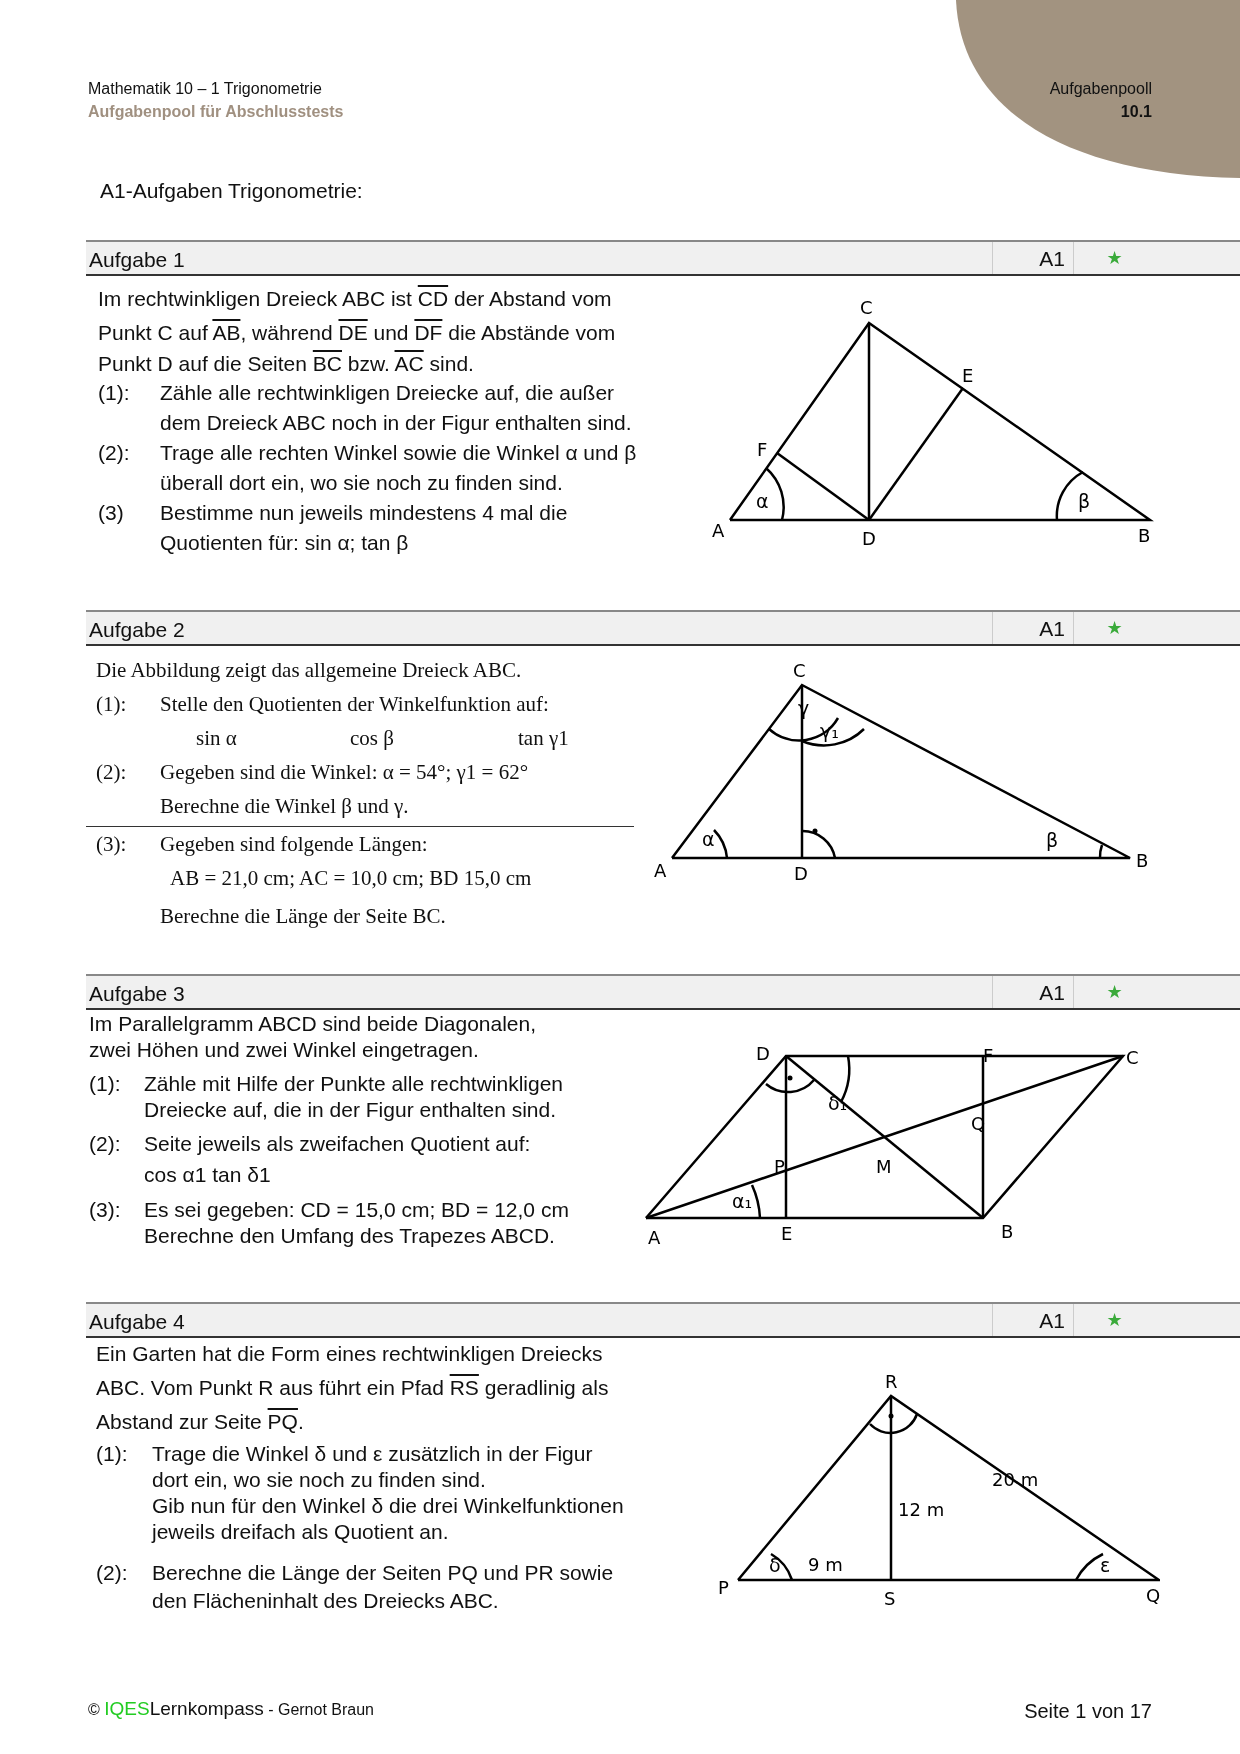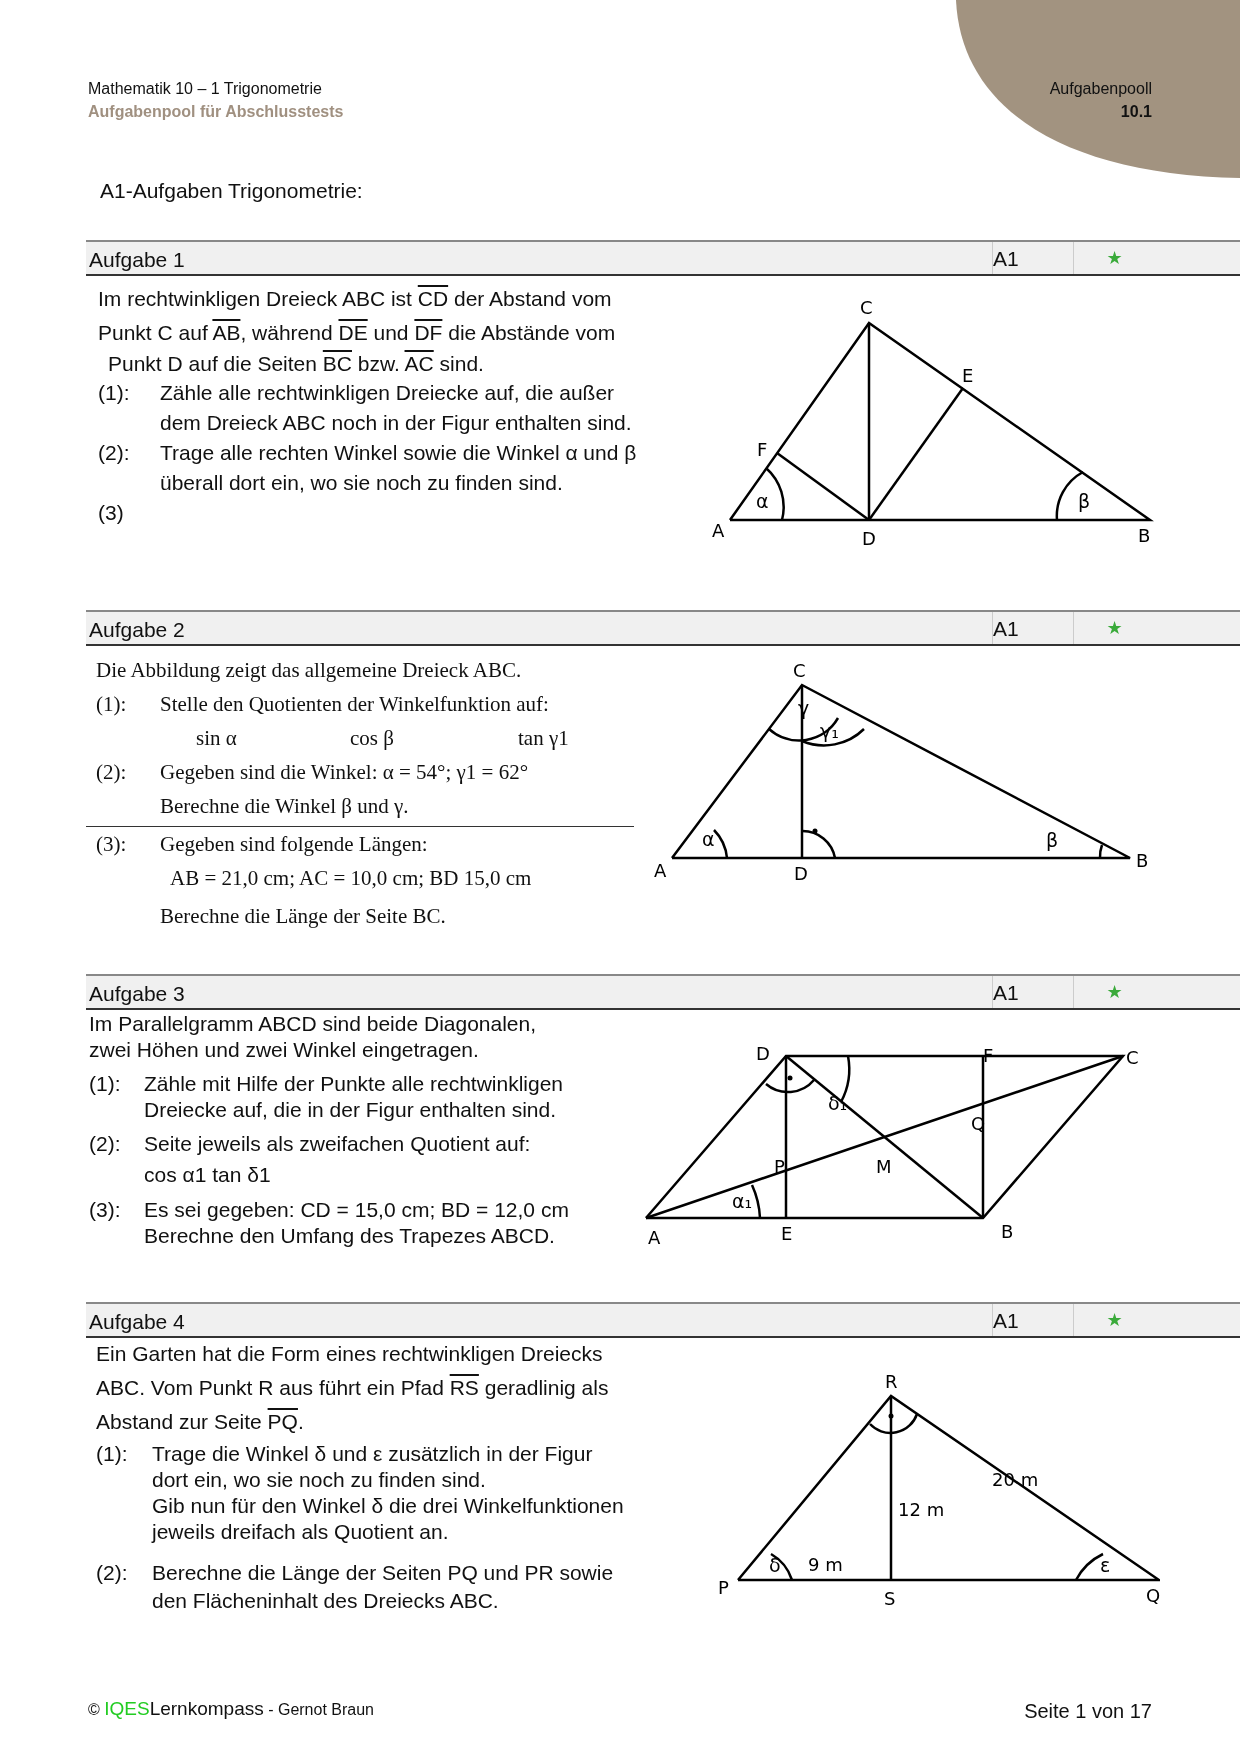--- a/index.html
+++ b/index.html
@@ -11,21 +11,21 @@
   .hdr-right { position: absolute; right: 88px; top: 77px; font-size: 16px; line-height: 23px; text-align: right; }
   .hdr-right .num { font-weight: bold; }
   .section-title { position: absolute; left: 100px; top: 179px; font-size: 21px; }
 
   .task-bar { position: absolute; left: 86px; width: 1205px; height: 36px;
               background: #f0f0f0; border-top: 2px solid #888; border-bottom: 2px solid #333;
               box-sizing: border-box; font-size: 21px; }
   .task-bar .title { position: absolute; left: 3px; top: 6px; }
   .task-bar .level { position: absolute; left: 906px; width: 156px; top: 0; height: 32px;
                      border-left: 1px solid #ccc; }
-  .task-bar .level span { position: absolute; left: 0; width: 72px; top: 5px; text-align: left; }
+  .task-bar .level span { position: absolute; left: 0; width: 72px; top: 5px; text-align: right; }
   .task-bar .star { position: absolute; left: 987px; width: 81px; top: 0; height: 32px;
                     border-left: 1px solid #ccc; color: #3aaa3a; font-size: 18px; text-align: center; line-height: 32px; }
 
   .txt { position: absolute; font-size: 21px; line-height: 34px; }
   .txt .row { display: flex; }
   .txt .lbl { width: 62px; flex: none; }
   .ol { text-decoration: overline; }
   .g { font-family: "DejaVu Serif", serif; font-size: 19px; }
 
   .fig { position: absolute; }
@@ -58,32 +58,33 @@
 <div class="task-bar" style="top:240px;">
   <span class="title">Aufgabe 1</span>
   <div class="level">
       <span>A1</span>
     </div>
   <div class="star">★</div>
 </div>
 <div class="txt" style="left:98px; top:282px;">
   <div><span>Im rechtwinkligen Dreieck ABC ist </span><span class="ol">CD</span><span> der Abstand vom</span></div>
   <div><span>Punkt C auf </span><span class="ol">AB</span><span>, während </span><span class="ol">DE</span><span> und </span><span class="ol">DF</span><span> die Abstände vom</span></div>
-  <div style="line-height:28px;margin-left:10px;"><span>Punkt D auf die Seiten </span><span class="ol">BC</span><span> bzw. </span><span class="ol">AC</span><span> sind.</span></div>
+  <div style="line-height:28px;"><span>Punkt D auf die Seiten </span><span class="ol">BC</span><span> bzw. </span><span class="ol">AC</span><span> sind.</span></div>
   <div style="line-height:30px;">
     <div class="row">
         <span class="lbl">(1):</span>
         <span><span>Zähle alle rechtwinkligen Dreiecke auf, die außer</span><br><span>dem Dreieck ABC noch in der Figur enthalten sind.</span></span>
       </div>
     <div class="row">
         <span class="lbl">(2):</span>
         <span><span>Trage alle rechten Winkel sowie die Winkel α und β</span><br><span>überall dort ein, wo sie noch zu finden sind.</span></span>
       </div>
     <div class="row">
         <span class="lbl">(3)</span>
+        <span><span>Bestimme nun jeweils mindestens 4 mal die</span><br><span>Quotienten für: sin α; tan β</span></span>
       </div>
   </div>
 </div>
 <svg class="fig" style="left:700px; top:290px;" width="460" height="260">
   <g stroke="#000" stroke-width="2.5" fill="none">
     <polyline points="30,230 169,33 450,230 30,230"></polyline>
     <line x1="169" y1="33" x2="169" y2="230"></line>
     <line x1="169" y1="230" x2="77" y2="163"></line>
     <line x1="169" y1="230" x2="263" y2="98"></line>
     <path d="M66,178 A52,52 0 0 1 82,230"></path>

